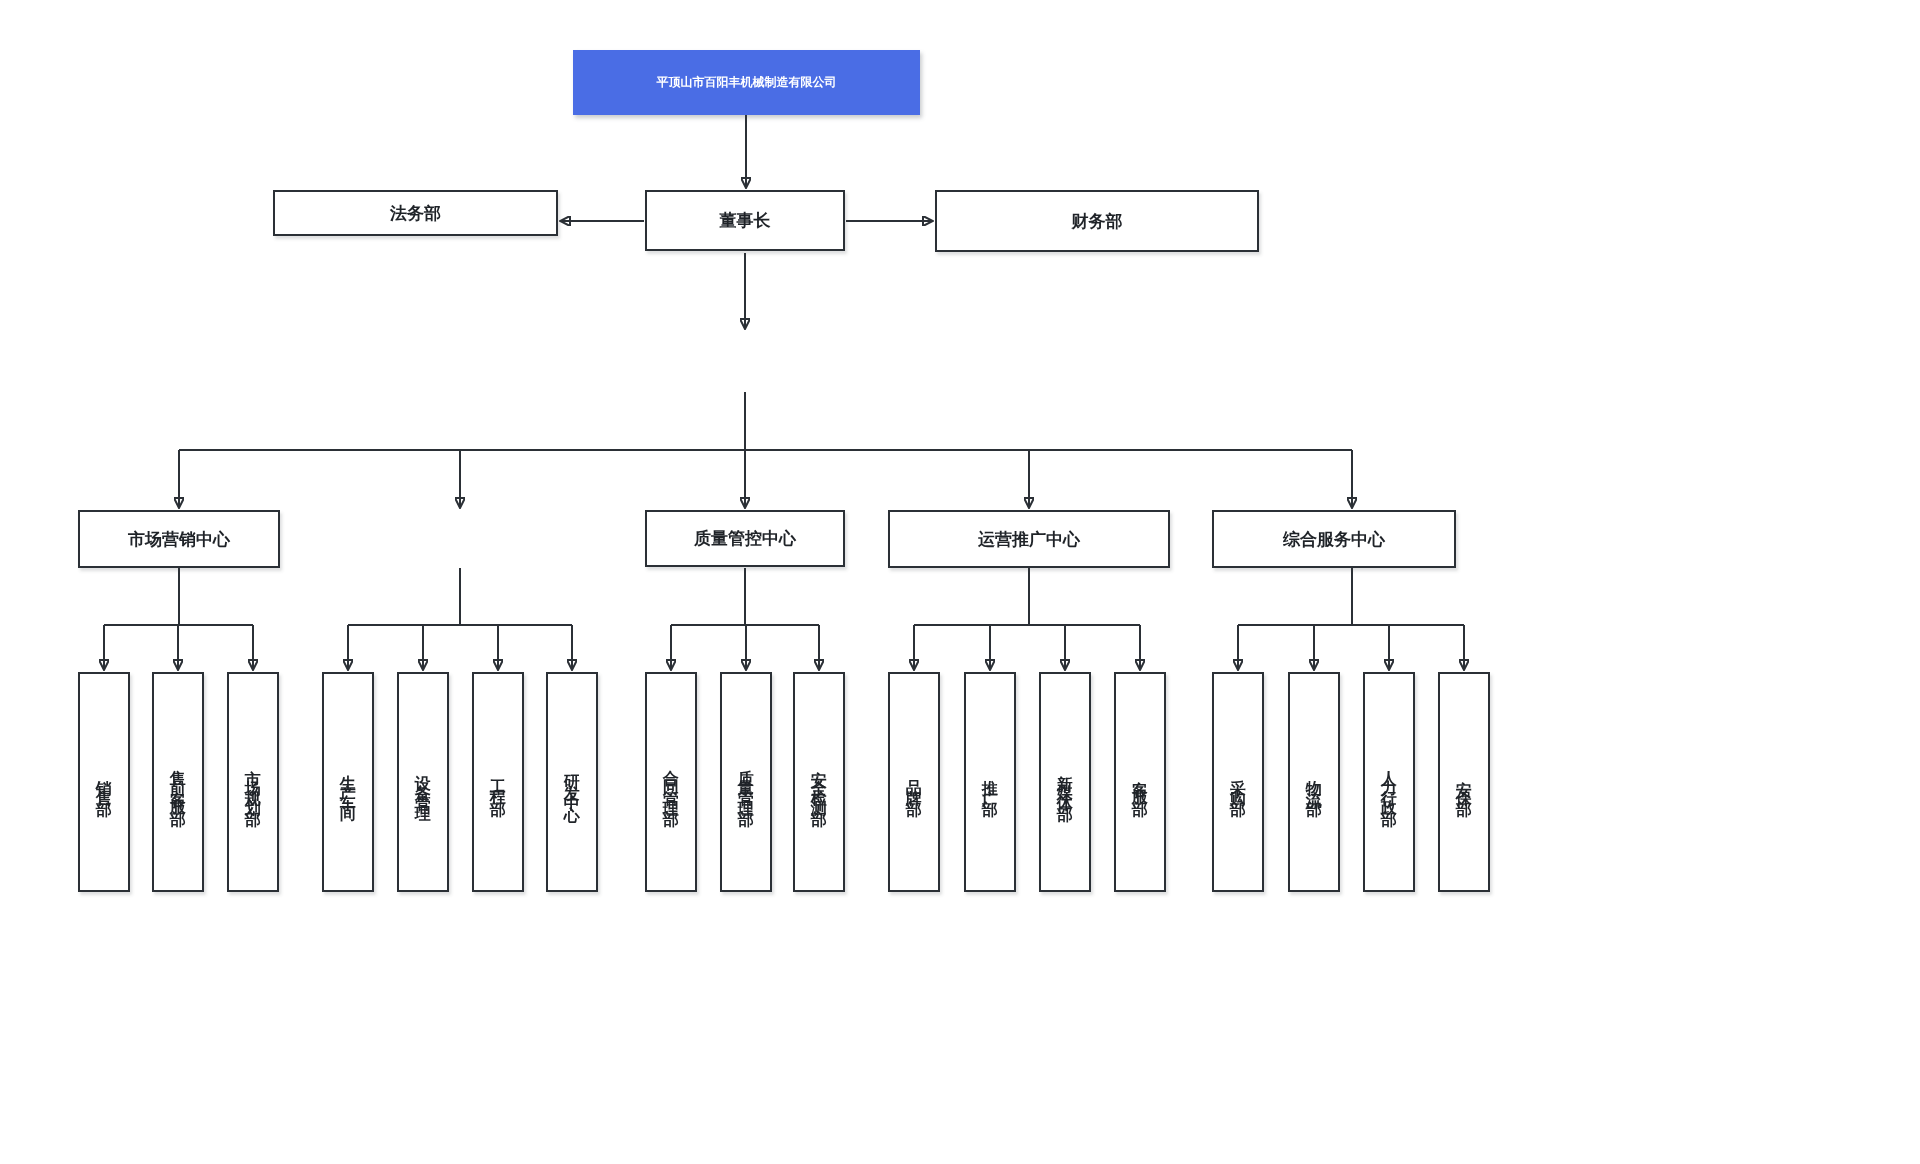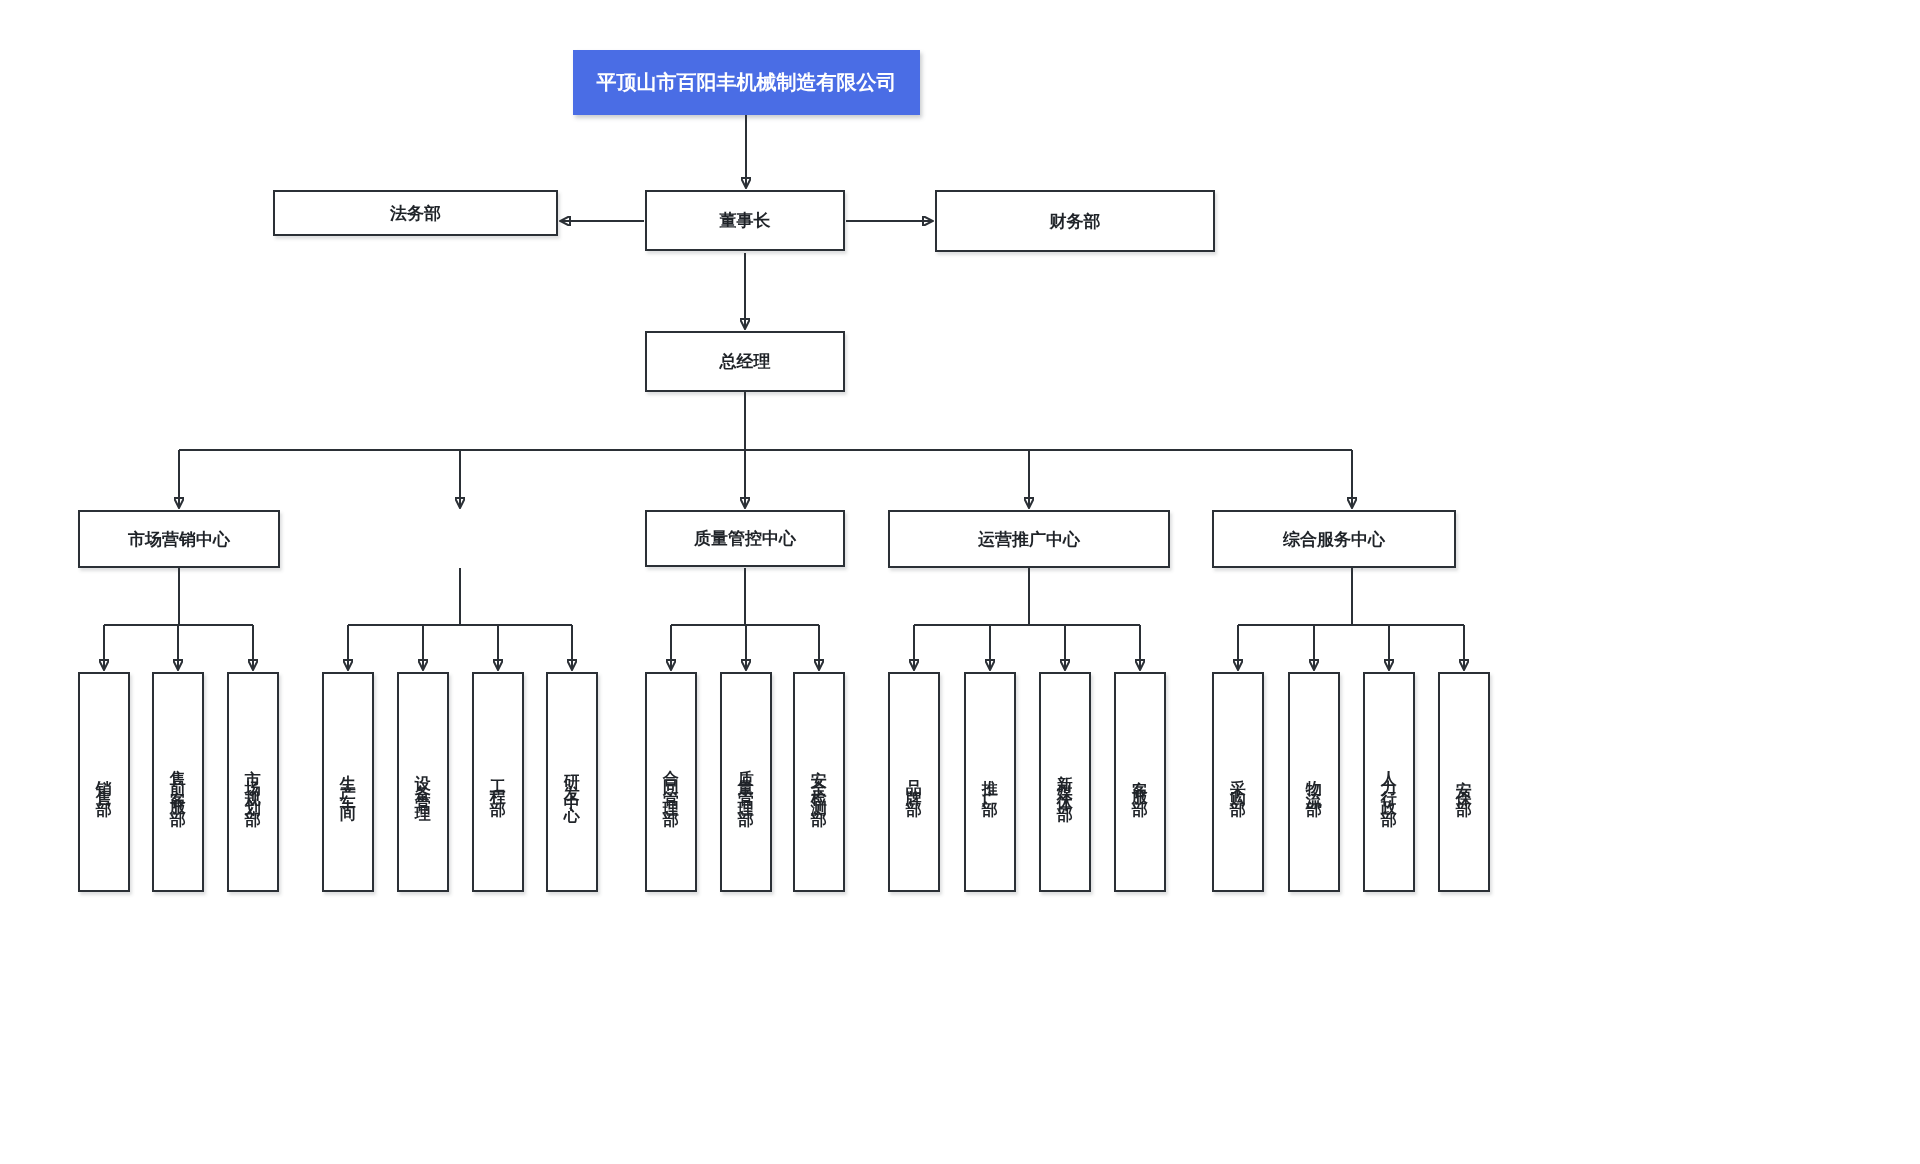--- a/index.html
+++ b/index.html
@@ -11,21 +11,21 @@
   .connector-layer path { stroke:#2B3036; stroke-width:2; fill:none; }
   .node {
     position:absolute; display:flex; align-items:center; justify-content:center;
     background:#ffffff; border:2px solid #2B3036; box-sizing:border-box;
     box-shadow:2px 3px 3px rgba(70,76,84,0.18);
     font-weight:bold; font-size:17px; color:#1F2328; text-align:center;
     white-space:nowrap;
   }
   .node.root {
     background:#4A6DE5; border:none; color:#ffffff;
-    box-shadow:2px 3px 4px rgba(70,76,84,0.28); font-size:20px;
+    box-shadow:2px 3px 4px rgba(70,76,84,0.28); font-size:12px;
   }
   .node.vert span {
     writing-mode:vertical-rl; text-orientation:upright;
     letter-spacing:10px; font-size:16px; line-height:1.1; white-space:nowrap;
   }
 </style>
 </head>
 <body>
 
 <div class="canvas">
@@ -89,27 +89,24 @@
   <div class="node root" style="left:573px;top:50px;width:347px;height:65px">
     <span>平顶山市百阳丰机械制造有限公司</span>
   </div>
 
   <div class="node" style="left:273px;top:190px;width:285px;height:46px">
     <span>法务部</span>
   </div>
   <div class="node" style="left:645px;top:190px;width:200px;height:61px">
     <span>董事长</span>
   </div>
-  <div class="node" style="left:935px;top:190px;width:280px;height:62px">
+  <div class="node" style="left:935px;top:190px;width:324px;height:62px">
     <span>财务部</span>
   </div>
 
-  <div class="node" style="left:645px;top:331px;width:200px;height:61px">
-    <span>总经理</span>
-  </div>
 
   <div class="node" style="left:78px;top:510px;width:202px;height:58px">
     <span>市场营销中心</span>
   </div>
   <div class="node" style="left:645px;top:510px;width:200px;height:57px">
     <span>质量管控中心</span>
   </div>
   <div class="node" style="left:888px;top:510px;width:282px;height:58px">
     <span>运营推广中心</span>
   </div>

